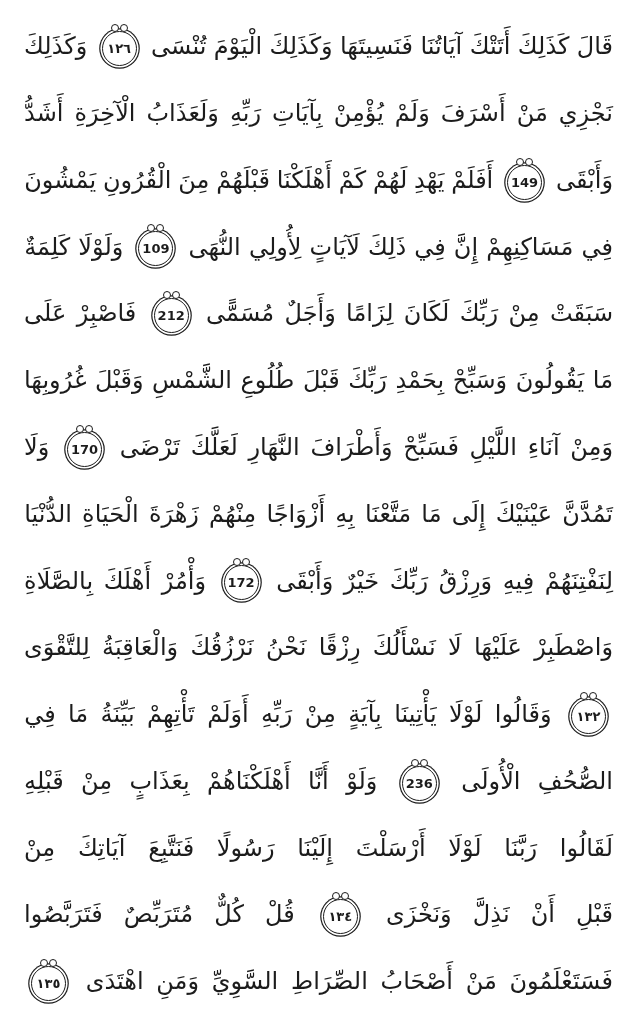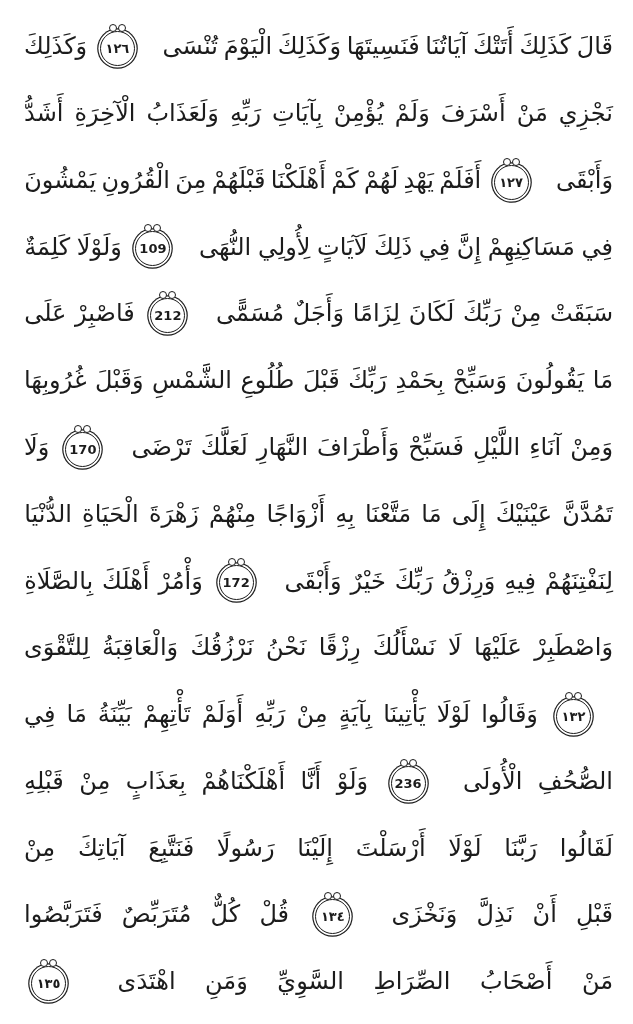--- a/index.html
+++ b/index.html
@@ -38,21 +38,21 @@
     flex: 0 0 auto;
   }
   .ayah-marker {
     position: relative;
     flex: 0 0 auto;
     display: flex;
     align-items: center;
     justify-content: center;
     width: 33px;
     height: 33px;
-    margin: 4px 22px 0 7px;
+    margin: 4px 7px 0 7px;
     border: 1.4px solid #1c1c1c;
     border-radius: 50%;
     background: #ffffff;
     box-shadow: 0 0 0 1.6px #ffffff, 0 0 0 2.8px #1c1c1c;
   }
   .ayah-marker::before,
   .ayah-marker::after {
     content: "";
     position: absolute;
     top: -8px;
@@ -98,21 +98,21 @@
       <span class="word">يُؤْمِنْ</span>
       <span class="word">بِآيَاتِ</span>
       <span class="word">رَبِّهِ</span>
       <span class="word">وَلَعَذَابُ</span>
       <span class="word">الْآخِرَةِ</span>
       <span class="word">أَشَدُّ</span>
     </div>
     <div class="line">
       <span class="word">وَأَبْقَى</span>
       <span class="ayah-marker">
-        <span class="ayah-num">١٢٧</span>
+        <span class="ayah-num">149</span>
       </span>
       <span class="word">أَفَلَمْ</span>
       <span class="word">يَهْدِ</span>
       <span class="word">لَهُمْ</span>
       <span class="word">كَمْ</span>
       <span class="word">أَهْلَكْنَا</span>
       <span class="word">قَبْلَهُمْ</span>
       <span class="word">مِنَ</span>
       <span class="word">الْقُرُونِ</span>
       <span class="word">يَمْشُونَ</span>
@@ -257,20 +257,21 @@
       <span class="word">وَنَخْزَى</span>
       <span class="ayah-marker">
         <span class="ayah-num">١٣٤</span>
       </span>
       <span class="word">قُلْ</span>
       <span class="word">كُلٌّ</span>
       <span class="word">مُتَرَبِّصٌ</span>
       <span class="word">فَتَرَبَّصُوا</span>
     </div>
     <div class="line">
+      <span class="word">فَسَتَعْلَمُونَ</span>
       <span class="word">مَنْ</span>
       <span class="word">أَصْحَابُ</span>
       <span class="word">الصِّرَاطِ</span>
       <span class="word">السَّوِيِّ</span>
       <span class="word">وَمَنِ</span>
       <span class="word">اهْتَدَى</span>
       <span class="ayah-marker">
         <span class="ayah-num">١٣٥</span>
       </span>
     </div>

